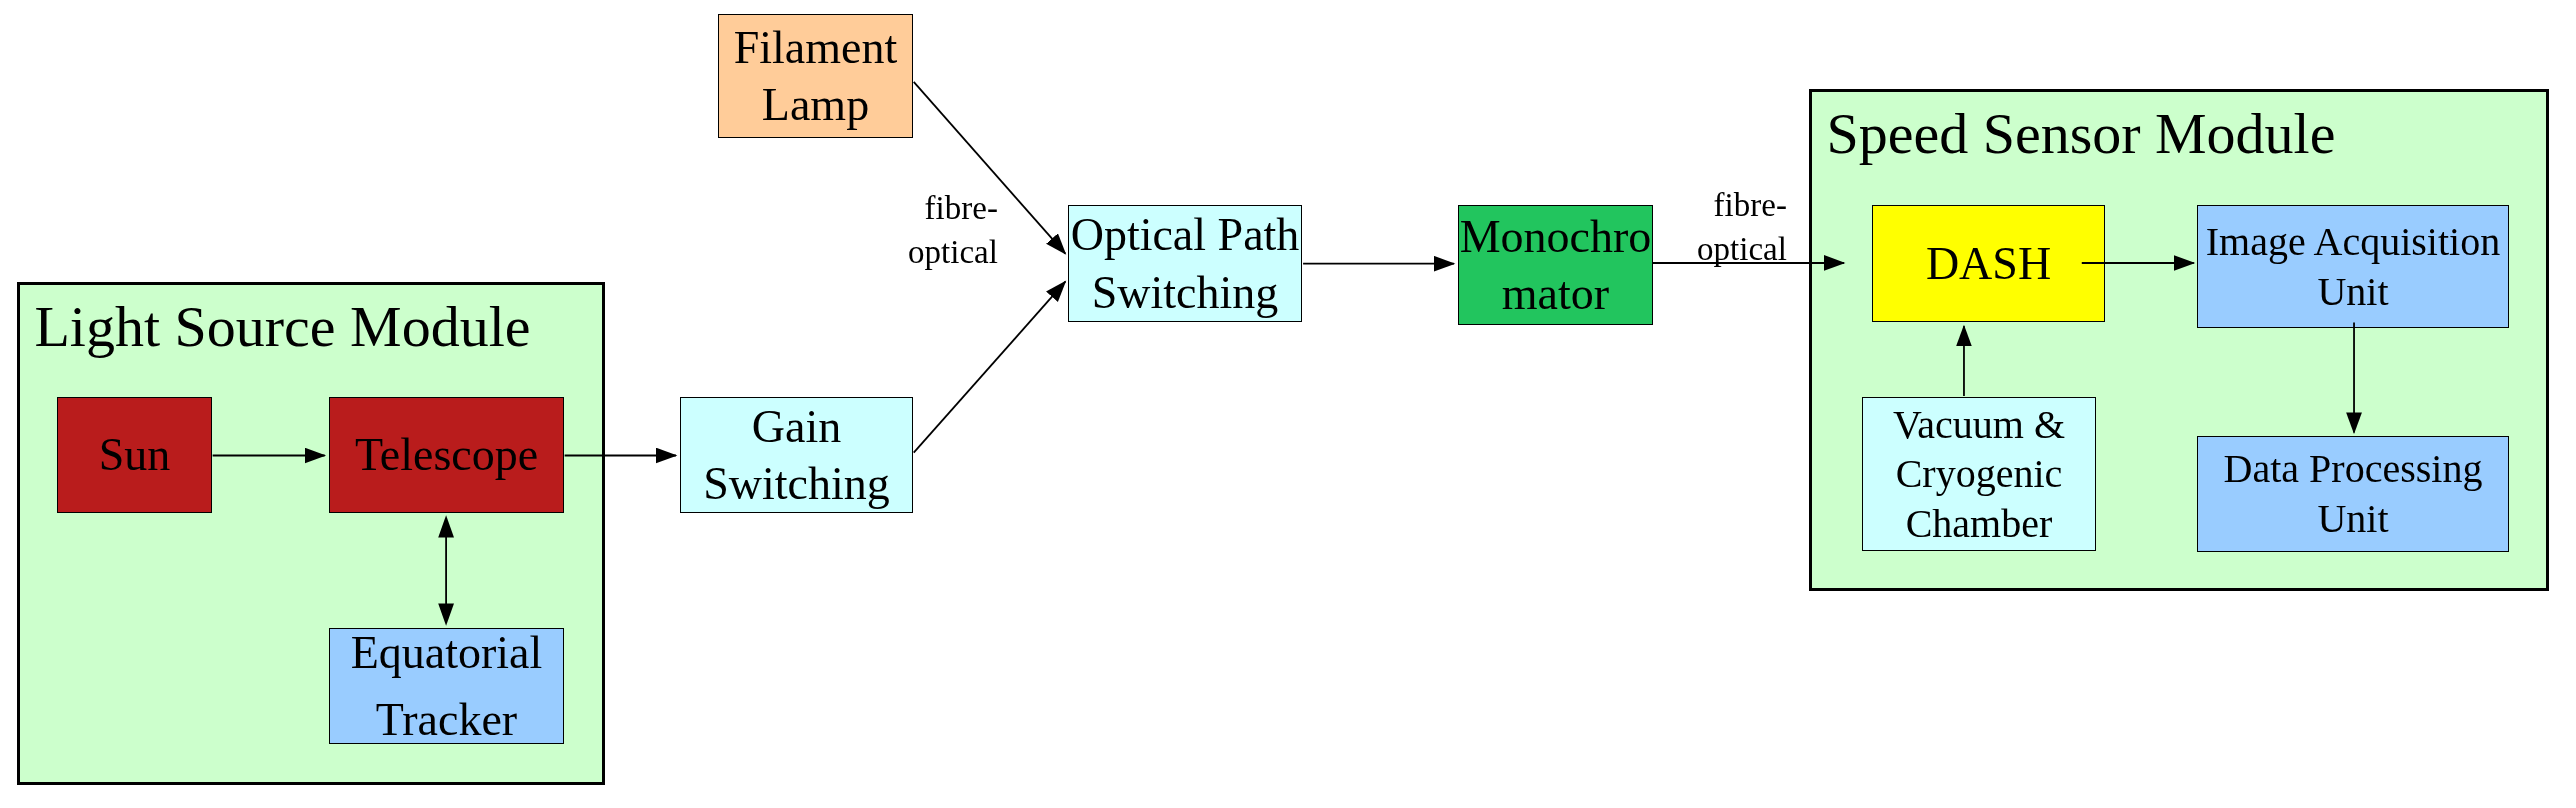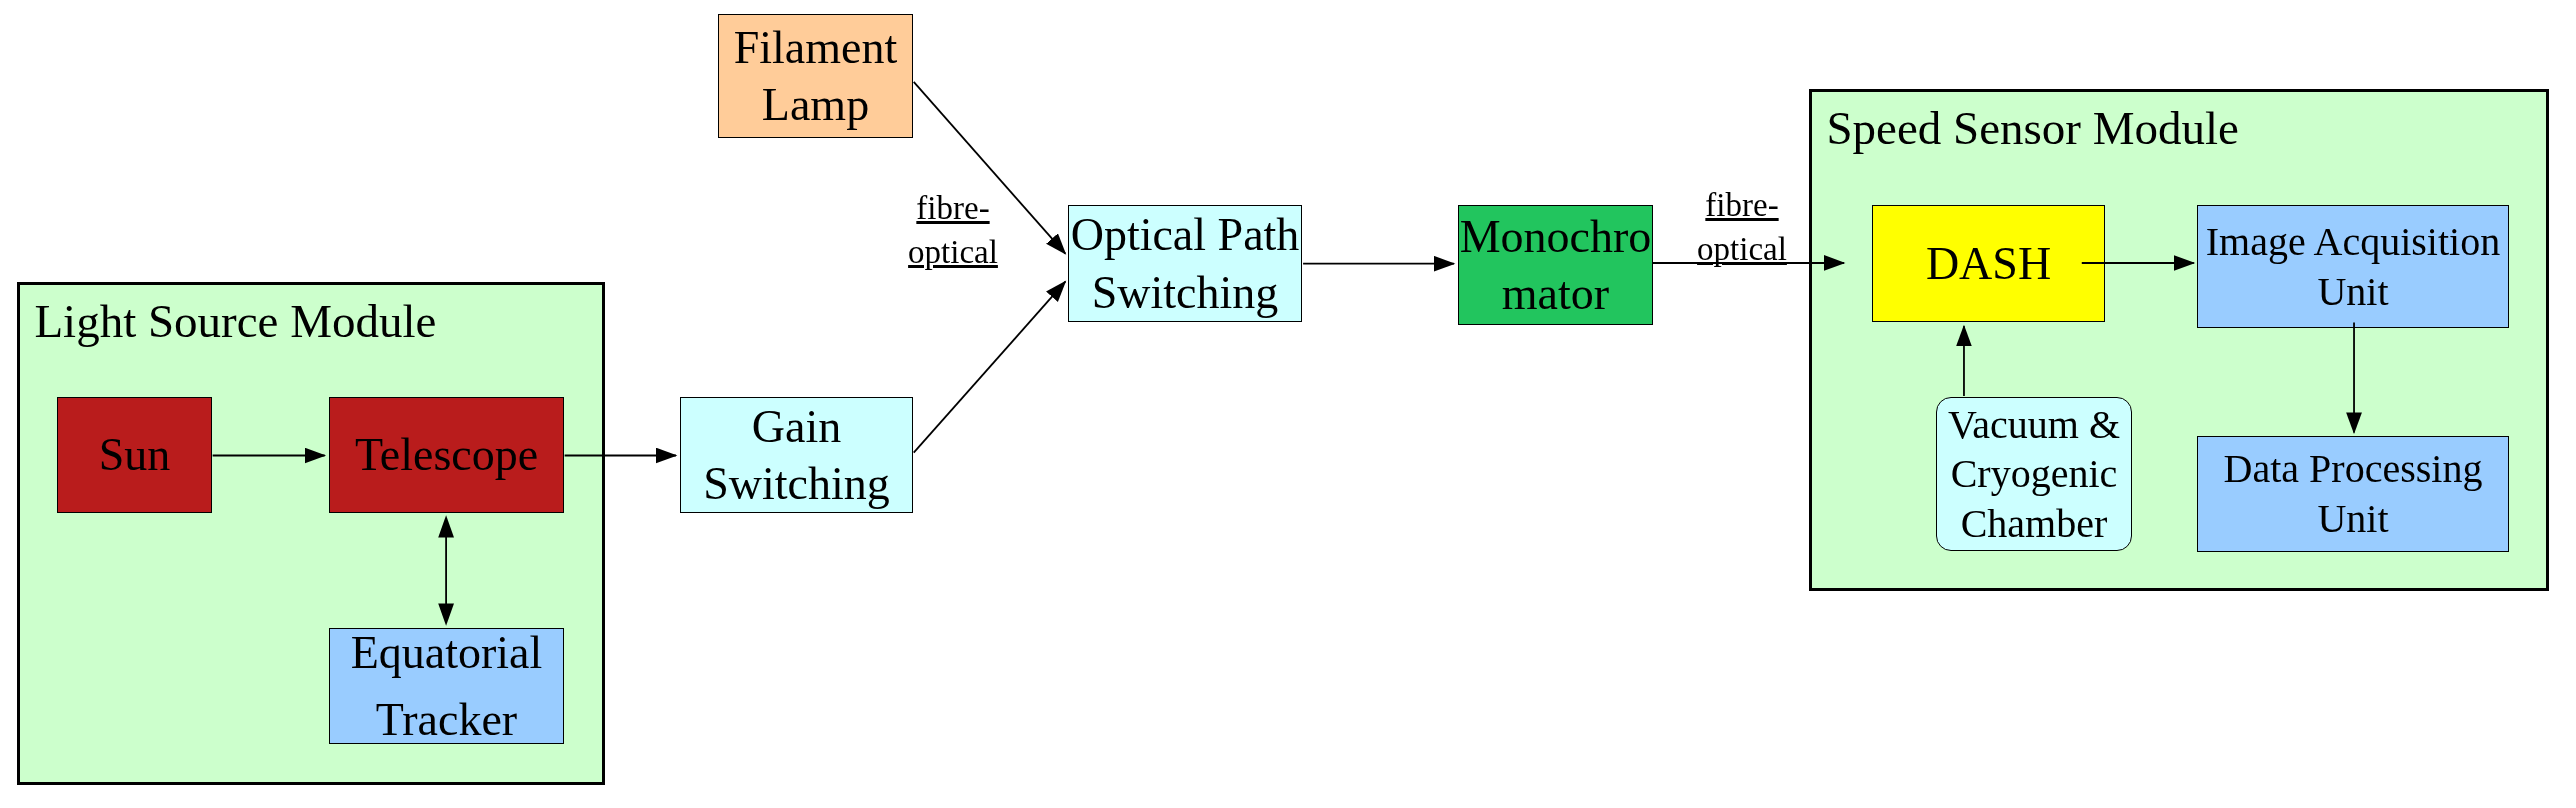--- a/index.html
+++ b/index.html
@@ -14,48 +14,48 @@
   .module{
     position:absolute;
     background:#ccffcc;
     border:3.6px solid #000;
     box-sizing:border-box;
   }
   #m-light{left:17px;top:282px;width:588px;height:503px;}
   #m-speed{left:1809px;top:89px;width:740px;height:502px;}
   .module-title{
     position:absolute;left:14.4px;top:8.6px;
-    font-size:47px;line-height:1.15;white-space:nowrap;
+    font-size:58px;line-height:1.15;white-space:nowrap;
   }
   .node{
     position:absolute;
     border:1.4px solid #000;
     box-sizing:border-box;
     display:flex;flex-direction:column;
     justify-content:center;
     text-align:center;
   }
   .node .ln{font-size:46px;line-height:1.24;white-space:nowrap;}
   .node.small .ln{font-size:40px;line-height:1.24;}
   #n-sun      {left:57px;  top:397px; width:155px; height:116px; background:#b91c1c;}
   #n-telescope{left:329px; top:397px; width:235px; height:116px; background:#b91c1c;}
   #n-tracker  {left:329px; top:628px; width:235px; height:116px; background:#99ccff;gap:10px;}
   #n-filament {left:718px; top:14.4px;  width:195px; height:124px; background:#ffcc99;}
   #n-gain     {left:680px; top:397px; width:233px; height:116px; background:#ccffff;}
   #n-ops      {left:1068px;top:205px; width:234px; height:117px; background:#ccffff;}
   #n-mono     {left:1458px;top:205px; width:195px; height:120px; background:#22c55e;}
   #n-dash     {left:1848px;top:205px; width:233px; height:117px; background:#ffff00;margin-left:24px;}
   #n-iau      {left:2197px;top:205px; width:312px; height:123px; background:#99ccff;}
-  #n-vac      {left:1936px;top:397px; width:196px; height:154px; background:#ccffff;border-radius:15px;}
+  #n-vac      {left:1862px;top:397px; width:234px; height:154px; background:#ccffff;}
   #n-dpu      {left:2197px;top:436px; width:312px; height:116px; background:#99ccff;}
   .edge-label{
     position:absolute;
     transform:translateX(-50%);
-    text-align:center;
-    font-size:33px;line-height:1.32;white-space:nowrap;text-decoration:underline;
+    text-align:right;
+    font-size:33px;line-height:1.32;white-space:nowrap;
   }
   #el-left {left:953px;top:187px;}
   #el-right{left:1742px;top:184px;}
   #arrows{
     position:absolute;left:0;top:0;width:2576px;height:809px;
     pointer-events:none;
   }
   #arrows line{stroke:#000;stroke-width:2.5;}
   #arrows polygon{fill:#000;}
 </style>

